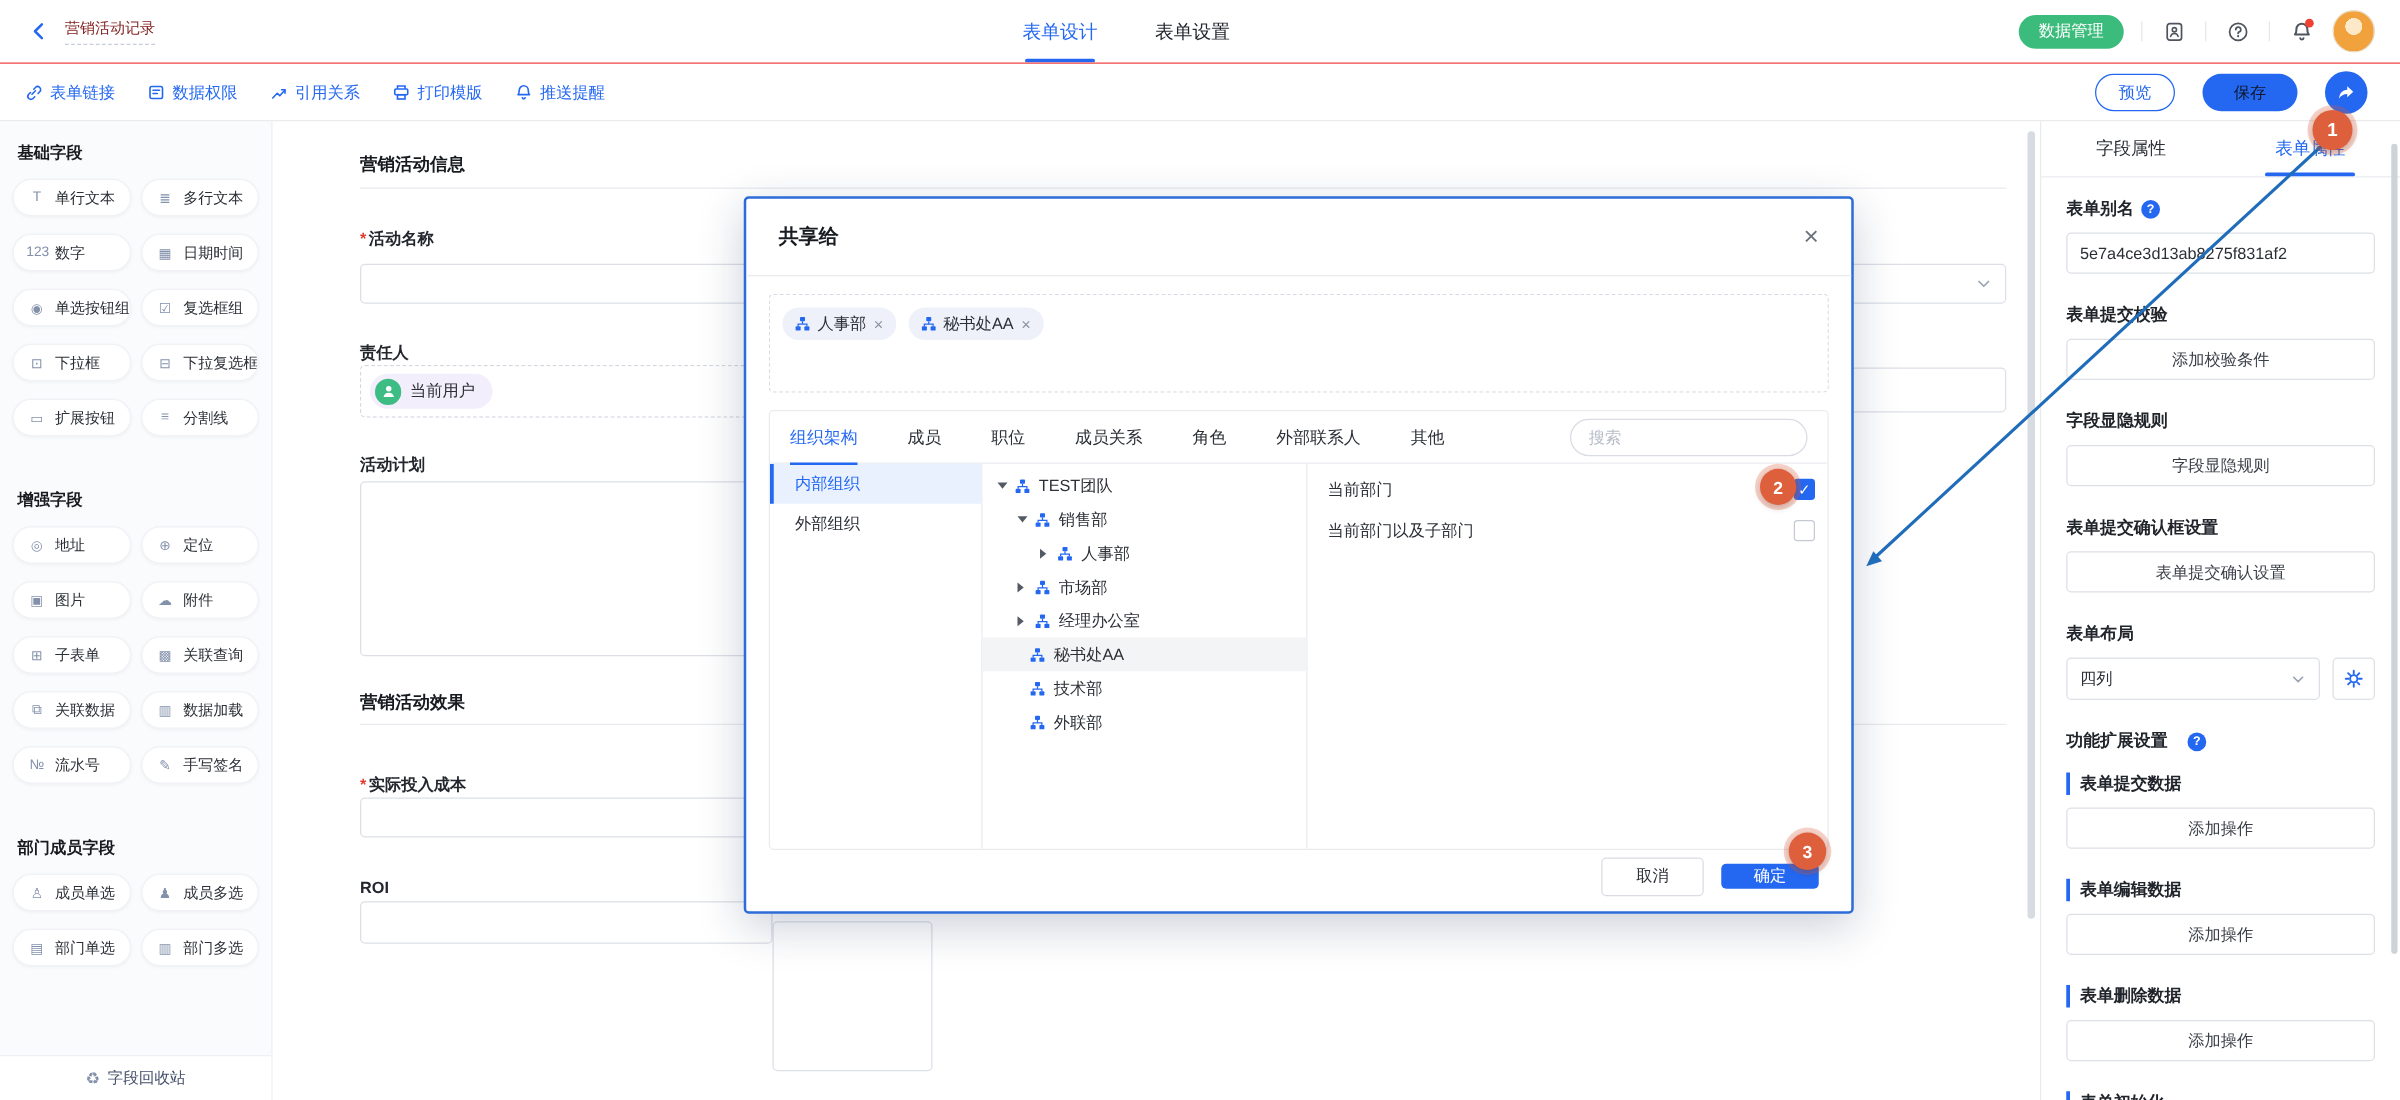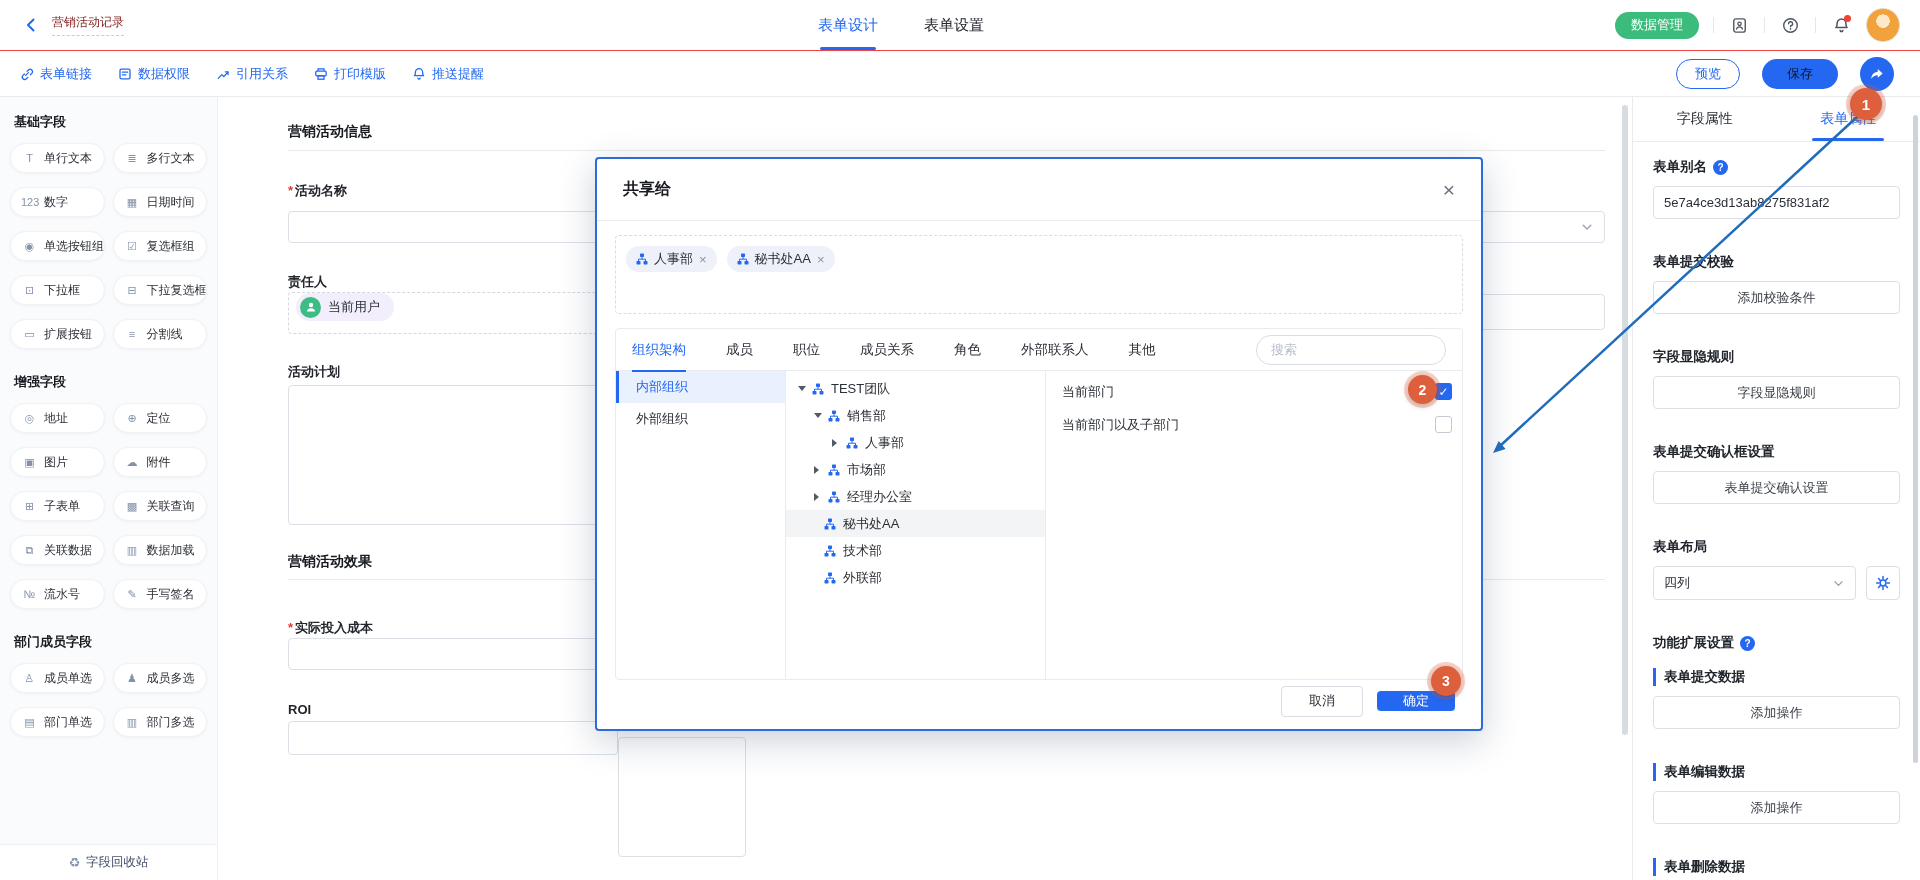--- a/index.html
+++ b/index.html
@@ -23,35 +23,35 @@
 
 .toolbar{position:absolute;top:50px;left:0;right:0;height:47px;border-top:1px solid #ef4444;border-bottom:1px solid #e9ebef;background:#fff;display:flex;align-items:center;padding:0 20px;z-index:6}
 .tool-link{display:flex;align-items:center;gap:6px;color:#2468f2;font-size:13px;margin-right:26px;cursor:pointer}
 .toolbar-right{margin-left:auto;display:flex;align-items:center;gap:22px;padding-right:6px}
 .btn-outline{width:64px;height:30px;border-radius:15px;border:1px solid #2468f2;color:#2468f2;background:#fff;font-size:13px;display:flex;align-items:center;justify-content:center;cursor:pointer}
 .btn-primary{width:76px;height:30px;border-radius:15px;background:#2468f2;color:#0f172a;font-size:13px;display:flex;align-items:center;justify-content:center;cursor:pointer}
 .share-circle{width:34px;height:34px;border-radius:50%;background:#2468f2;display:flex;align-items:center;justify-content:center;cursor:pointer}
 
 .sidebar{position:absolute;top:97px;left:0;bottom:0;width:218px;background:#fafbfd;border-right:1px solid #eef0f4;z-index:2}
 .side-sec-title{font-size:13px;font-weight:bold;color:#171a1f;margin:16px 0 12px 14px}
-.side-sec-title.mt{margin-top:24px}
+.side-sec-title.mt{margin-top:42px}
 .pill-grid{display:grid;grid-template-columns:1fr 1fr;column-gap:8px;row-gap:14px;padding:0 10px}
 .pill{height:30px;border-radius:16px;background:#fff;border:1px solid #f0f2f6;box-shadow:0 1px 3px rgba(30,35,45,.05);display:flex;align-items:center;gap:6px;padding:0 4px 0 10px;font-size:12px;color:#2b2f36;cursor:grab;overflow:hidden;white-space:nowrap}
 .picon{width:17px;text-align:center;color:#8391ab;font-size:11px;flex:0 0 auto}
 .recycle-bar{position:absolute;bottom:0;left:0;width:100%;height:36px;background:#fff;border-top:1px solid #eef0f4;display:flex;align-items:center;justify-content:center;gap:6px;font-size:12.5px;color:#45506b;cursor:pointer}
 .recycle-ic{color:#8391ab;font-size:13px}
 
 .canvas{position:absolute;top:97px;left:218px;width:1414px;bottom:0;background:#fff;overflow:hidden;z-index:1}
 .sec-title{position:absolute;font-size:14px;font-weight:bold;color:#171a1f}
 .hr{position:absolute;height:1px;background:#e8eaee}
 .flabel{position:absolute;font-size:13px;font-weight:bold;color:#23262d}
 .req{color:#e23a2f;margin-right:2px}
 .finput{position:absolute;border:1px solid #dcdfe6;border-radius:4px;background:#fff}
 .fchev{position:absolute;color:#9aa3b3}
-.dashed-field{position:absolute;border:1px dashed #d3d7e0;border-radius:4px;background:#fff;display:flex;align-items:flex-start;padding:0 7px}
+.dashed-field{position:absolute;border:1px dashed #d3d7e0;border-radius:4px;background:#fff;display:flex;align-items:center;padding:0 7px}
 .owner-chip{display:inline-flex;align-items:center;gap:7px;height:28px;border-radius:14px;background:#f3eefb;padding:0 14px 0 4px;font-size:13px;color:#2b2f36}
 .owner-ava{width:21px;height:21px;border-radius:50%;background:#3dbd83;display:flex;align-items:center;justify-content:center}
 .canvas-scroll{position:absolute;width:6px;border-radius:3px;background:#d7dbe2}
 
 .modal{position:absolute;left:595px;top:157px;width:888px;height:574px;background:#fff;border:2px solid #2b6cd9;border-radius:4px;box-shadow:0 10px 36px rgba(20,40,80,.22);z-index:20}
 .modal-head{height:62px;border-bottom:1px solid #e9ebef;display:flex;align-items:center;padding:0 26px}
 .modal-title{font-size:16px;font-weight:bold;color:#181b20}
 .modal-close{margin-left:auto;font-size:21px;color:#6a717c;cursor:pointer;line-height:1}
 .chips-box{margin:14px 18px 0;height:79px;border:1px dashed #d8dce4;border-radius:4px;padding:10px;display:flex;align-items:flex-start;gap:10px}
 .sel-chip{height:26px;border-radius:13px;background:#eef1f9;display:inline-flex;align-items:center;gap:6px;padding:0 10px;font-size:13px;color:#2b2f36}
@@ -85,30 +85,30 @@
 .modal-foot{position:absolute;left:0;right:0;bottom:0;height:56px;display:flex;align-items:center;justify-content:flex-end;gap:14px;padding:0 26px}
 .btn-cancel{width:82px;height:31px;border:1px solid #d9dce3;border-radius:4px;background:#fff;color:#2b2f36;font-size:13px;display:flex;align-items:center;justify-content:center;cursor:pointer}
 .btn-ok{width:78px;height:20px;border-radius:4px;background:#2468f2;color:#fff;font-size:13px;display:flex;align-items:center;justify-content:center;cursor:pointer}
 
 .props{position:absolute;top:97px;right:0;bottom:0;width:288px;background:#fff;border-left:1px solid #e9ebef;z-index:2}
 .ptabs{height:45px;border-bottom:1px solid #e9ebef;display:flex}
 .ptab{flex:1;display:flex;align-items:center;justify-content:center;font-size:14px;color:#2b2f36;position:relative;cursor:pointer}
 .ptab.active{color:#2468f2}
 .ptab.active::after{content:"";position:absolute;bottom:0;left:50%;transform:translateX(-50%);width:72px;height:3px;background:#2468f2;border-radius:2px}
 .pbody{padding:16px 20px 0;overflow:hidden}
-.pgroup{margin-bottom:34px}
+.pgroup{margin-bottom:24px}
 .plabel2{font-size:13.5px;font-weight:bold;color:#20242b;margin-bottom:10px;display:flex;align-items:center;gap:6px}
 .qmark{width:15px;height:15px;border-radius:50%;background:#2468f2;color:#fff;font-size:10px;font-weight:bold;display:inline-flex;align-items:center;justify-content:center}
 .ptext-input{width:100%;height:33px;border:1px solid #dcdfe6;border-radius:4px;padding:0 10px;font-size:13px;color:#2b2f36;outline:none;font-family:inherit;background:#fff}
 .pbtn{width:100%;height:33px;border:1px solid #dcdfe6;border-radius:4px;background:#fff;font-size:13px;color:#3a3f47;display:flex;align-items:center;justify-content:center;cursor:pointer}
 .layout-row{display:flex;gap:10px}
 .pselect{flex:1;height:34px;border:1px solid #dcdfe6;border-radius:4px;display:flex;align-items:center;padding:0 10px;font-size:13px;color:#2b2f36;cursor:pointer}
 .pselect .chev{margin-left:auto;color:#9aa3b3}
 .gear-btn{width:34px;height:34px;border:1px solid #dcdfe6;border-radius:4px;background:#fff;display:flex;align-items:center;justify-content:center;cursor:pointer}
-.ext-title{font-size:13.5px;font-weight:bold;color:#20242b;margin:2px 0 16px;display:flex;align-items:center;gap:6px}
+.ext-title{font-size:13.5px;font-weight:bold;color:#20242b;margin:2px 0 16px;display:flex;align-items:center;gap:16px}
 .bar-label{border-left:3px solid #2468f2;padding-left:8px}
 .props-scroll{position:absolute;right:2px;top:18px;width:5px;height:648px;border-radius:3px;background:#ced3da}
 
 .anno{position:absolute;z-index:40;pointer-events:none}
 .stepbadge{position:absolute;background:#dd5f3b;color:#fff;border-radius:50%;display:flex;align-items:center;justify-content:center;font-weight:bold;box-shadow:0 0 0 4px rgba(221,95,59,.28),0 2px 6px rgba(0,0,0,.25);z-index:41;font-family:"Liberation Sans",sans-serif}
 #badge1{left:1850px;top:88px;width:32px;height:32px;font-size:15px}
 #badge2{left:1408px;top:375px;width:29px;height:29px;font-size:14px}
 #badge3{left:1431px;top:666px;width:30px;height:30px;font-size:14px}
 .ic-blue{color:#2468f2}
 </style>

